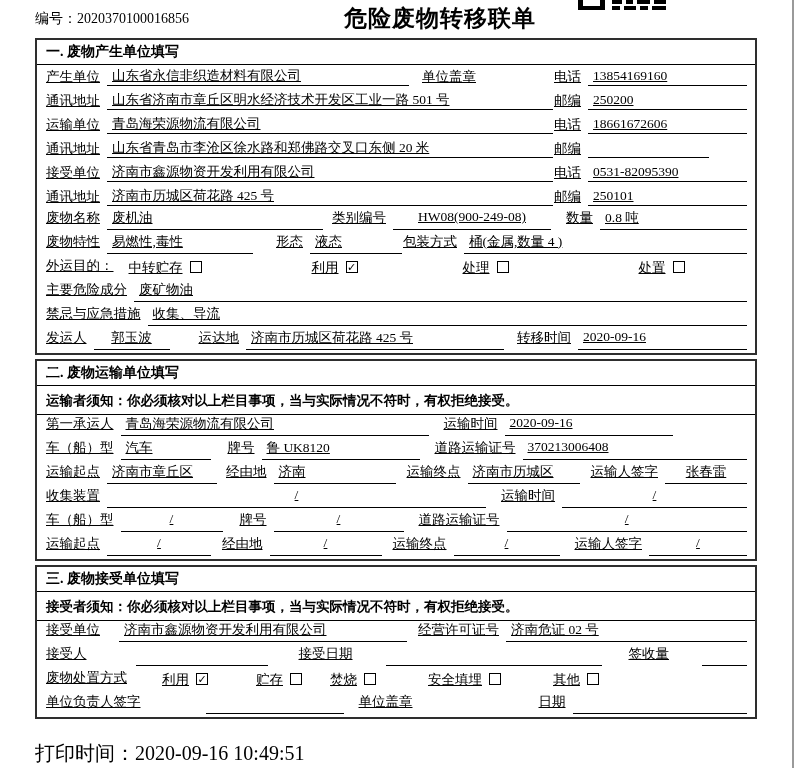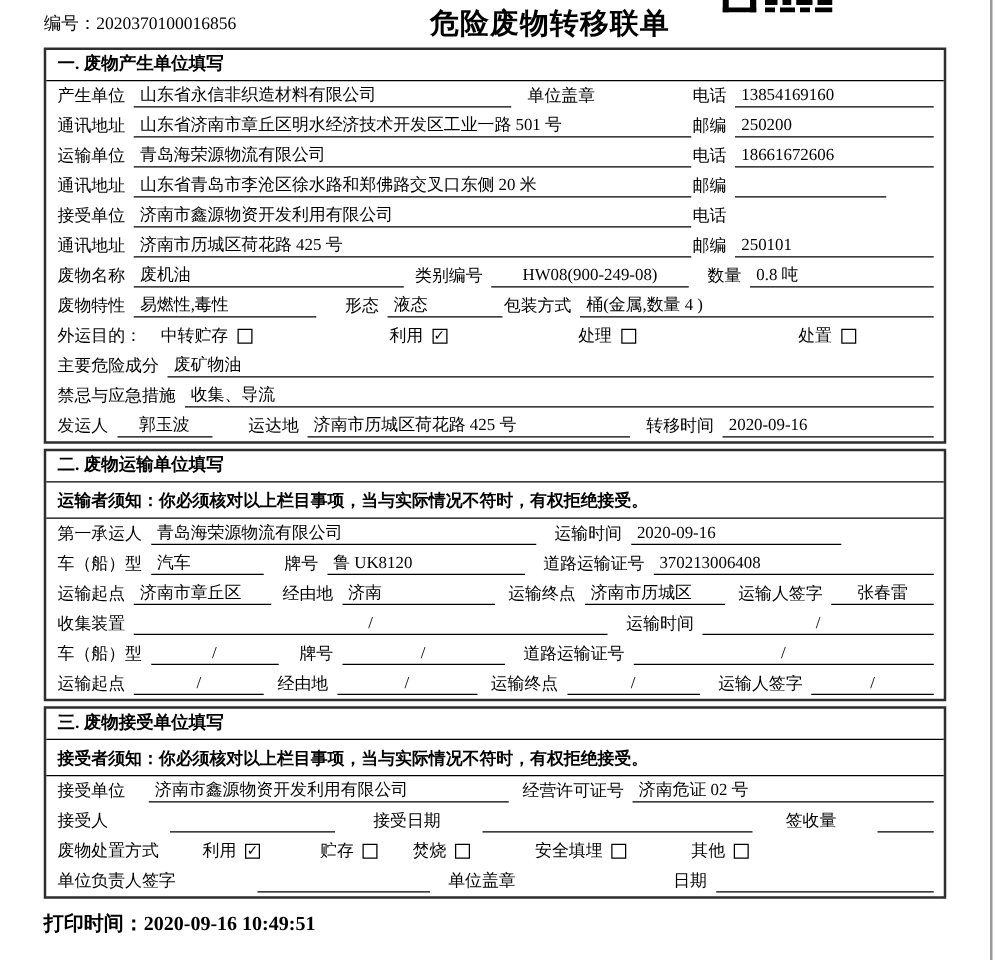--- a/index.html
+++ b/index.html
@@ -9,33 +9,33 @@
   .page-edge { position: absolute; right: 2px; top: 0; width: 2px; height: 768px; background: #9a9a9a; }
   .qr { position: absolute; left: 578px; top: 0; }
   .doc-header { position: relative; height: 38px; }
   .doc-no { position: absolute; left: 35px; top: 10px; font-size: 14px; white-space: nowrap; }
   .doc-title { position: absolute; left: 0; right: 0; top: 3px; text-align: center;
     transform: translateX(42px); font-size: 23px; font-weight: bold; letter-spacing: 1px; }
   .box { margin: 0 39px 4px 35px; border: 2px solid #2e2e2e; background: #fff; }
   .sec-head { height: 25px; line-height: 24px; padding: 0 9px; font-weight: bold;
     font-size: 14px; border-bottom: 1px solid #000; }
   .notice { height: 29px; line-height: 29px; padding: 0 9px; border-bottom: 1px solid #000; white-space: nowrap; overflow: hidden; font-weight: bold; }
-  .row { display: flex; align-items: flex-end; height: 24px; padding: 0 8px 3px 8px; }
+  .row { display: flex; height: 24px; padding: 0 8px 3px 8px; text-decoration: underline; }
   .row-s2 { height: 24px; }
   .left { display: flex; align-items: flex-end; width: 508px; flex: none; }
   .right { display: flex; align-items: flex-end; flex: 1; }
   .lbl { white-space: nowrap; padding: 0 7px 0 1px; flex: none; }
   .u { border-bottom: 1px solid #000; padding: 0 5px; white-space: nowrap; overflow: hidden; min-height: 18px; }
   .fill { flex: 1; }
   .c { text-align: center; }
   .opt { display: flex; align-items: center; }
   .cb { width: 12px; height: 12px; border: 1px solid #000; margin-left: 7px;
     display: inline-flex; align-items: center; justify-content: center;
     font-size: 11px; line-height: 1; font-family: "DejaVu Sans", sans-serif; flex: none; margin-bottom: 1px; }
-  .print-time { margin: 10px 0 0 35px; font-size: 16px; font-weight: bold; }
+  .print-time { margin: 21px 0 0 35px; font-size: 20px; }
   .spacer { flex: none; }
 </style>
 </head>
 <body>
 
 <div class="page">
 
   <svg class="qr" width="88" height="10" viewBox="0 0 88 10" aria-hidden="true">
     <rect x="0" y="0" width="5" height="10" fill="#000"></rect>
     <rect x="22" y="0" width="5" height="10" fill="#000"></rect>
@@ -105,20 +105,21 @@
       </div>
     </div>
 
     <div class="row">
       <div class="left">
         <span class="lbl">接受单位</span>
         <span class="u fill">济南市鑫源物资开发利用有限公司</span>
       </div>
       <div class="right">
         <span class="lbl">电话</span>
+        <span class="u fill">0531-82095390</span>
       </div>
     </div>
 
     <div class="row">
       <div class="left">
         <span class="lbl">通讯地址</span>
         <span class="u fill">济南市历城区荷花路 425 号</span>
       </div>
       <div class="right">
         <span class="lbl">邮编</span>

